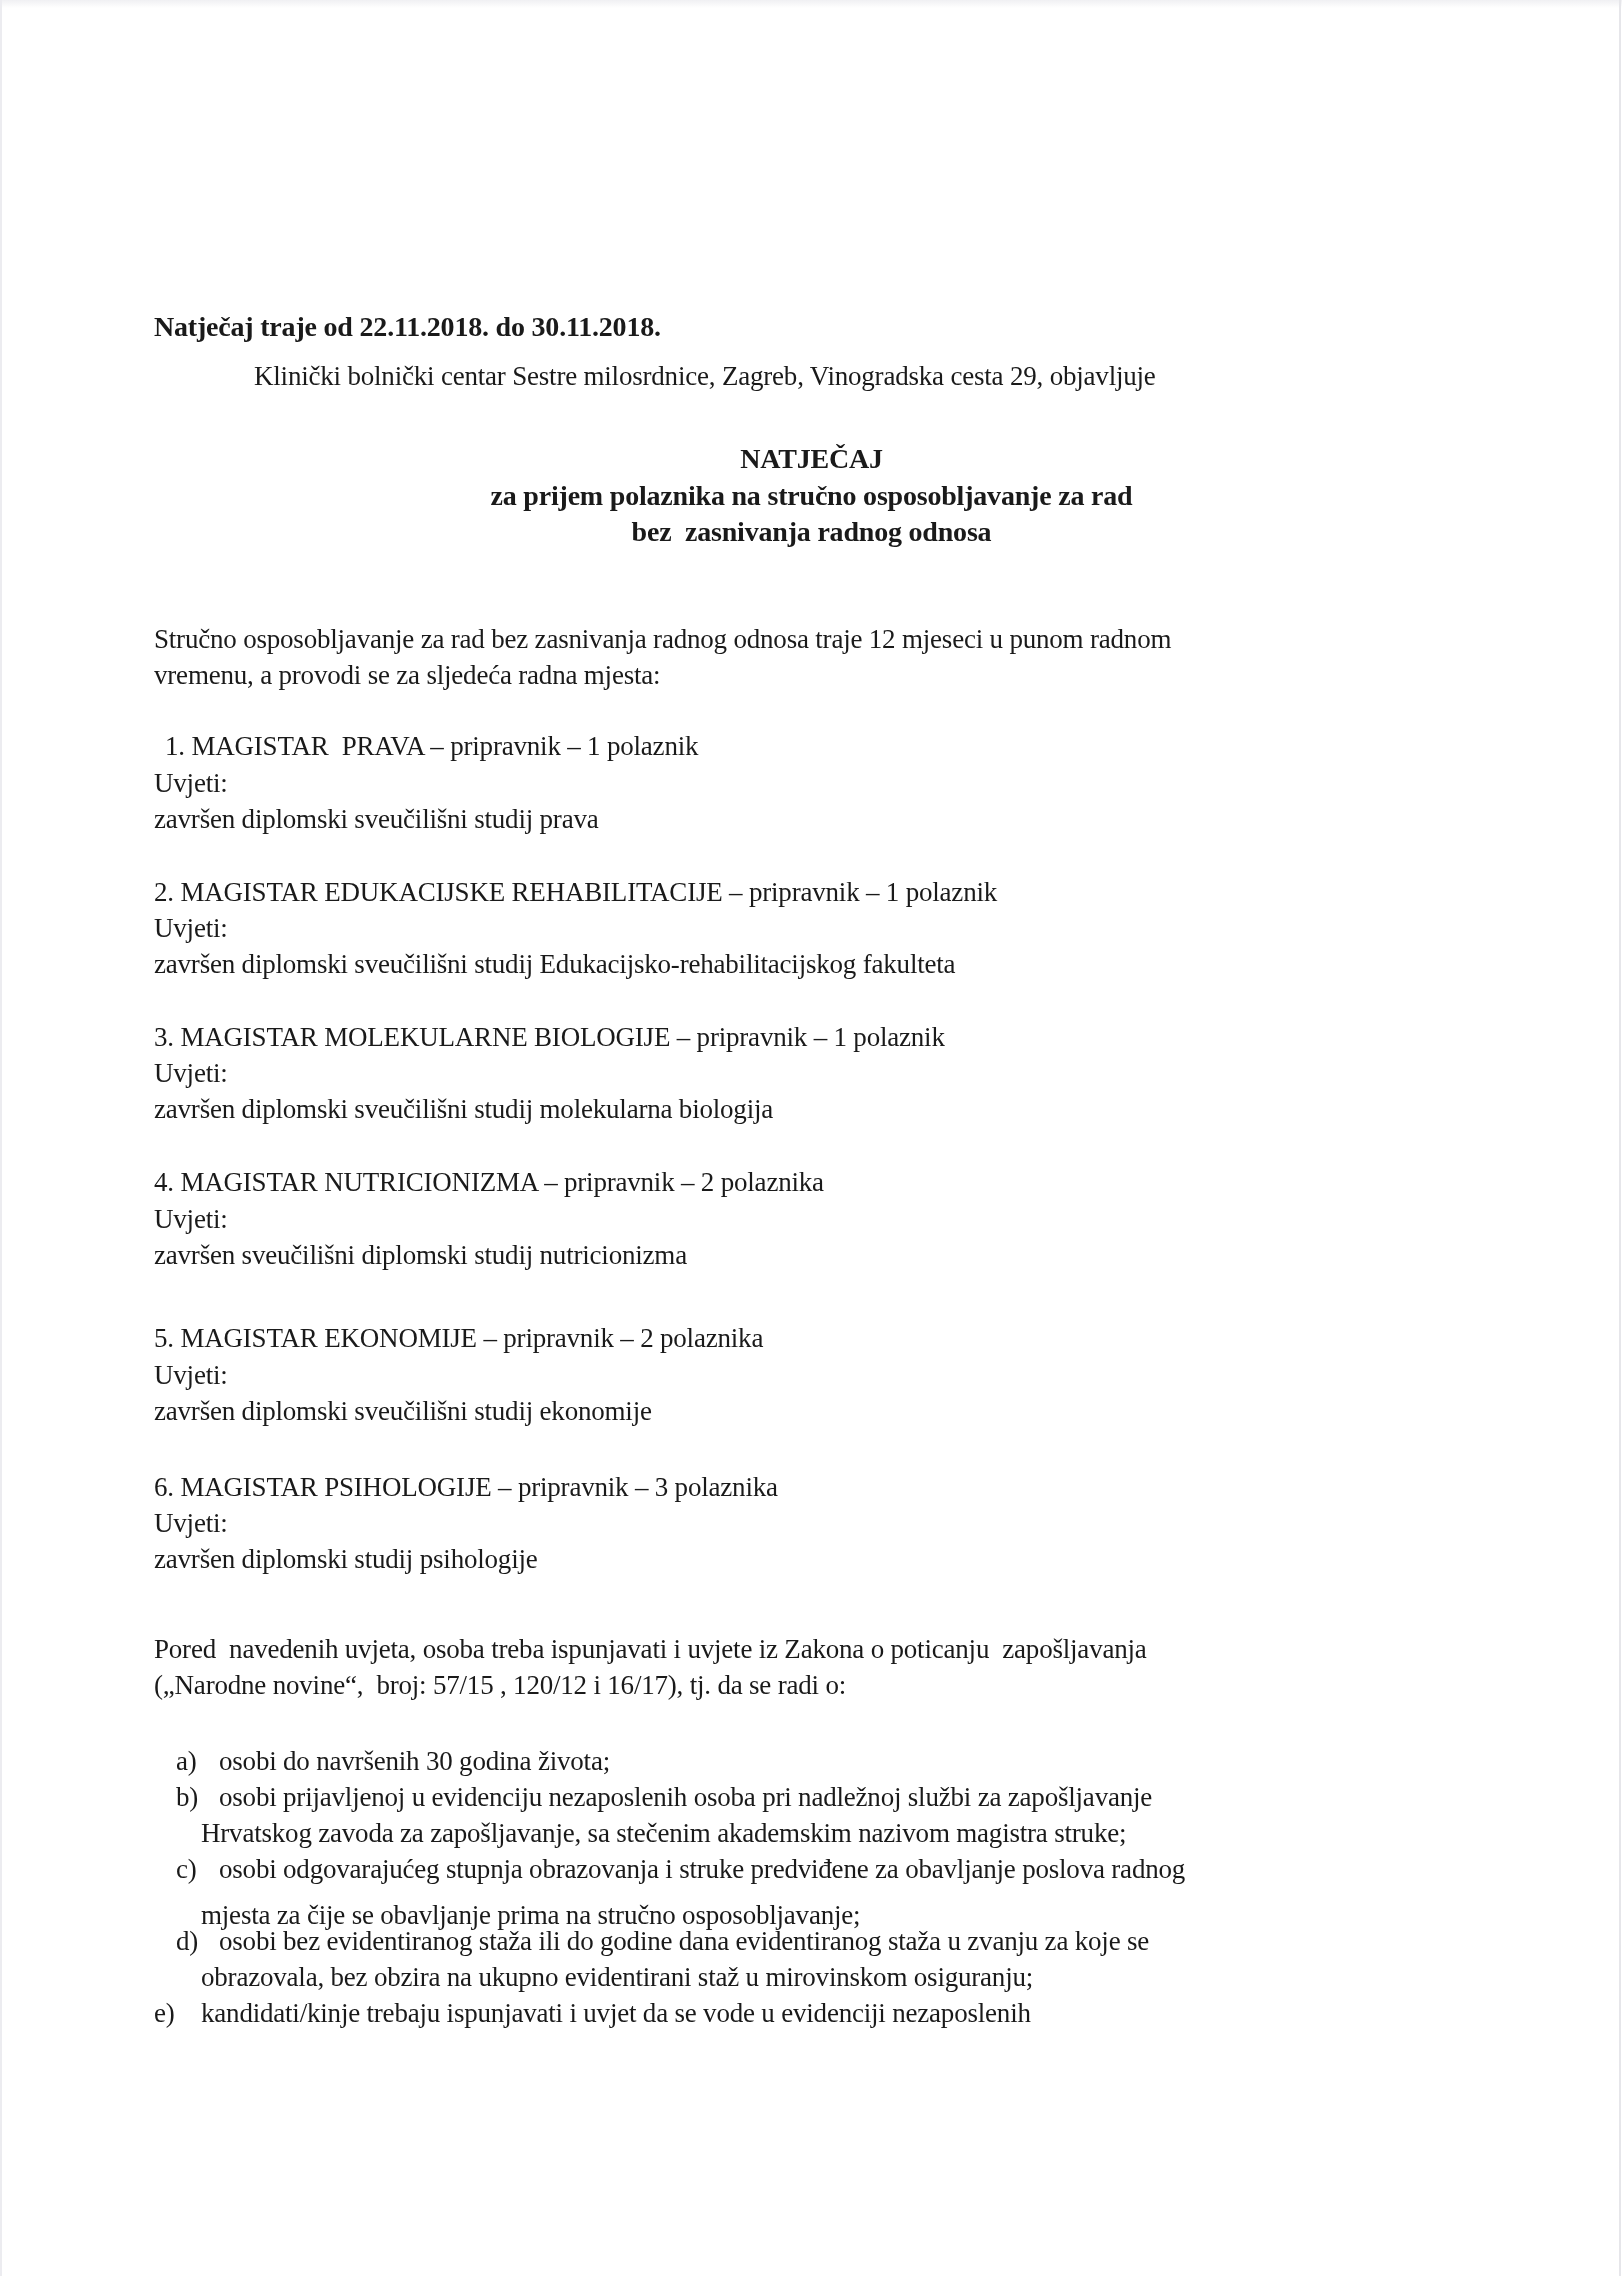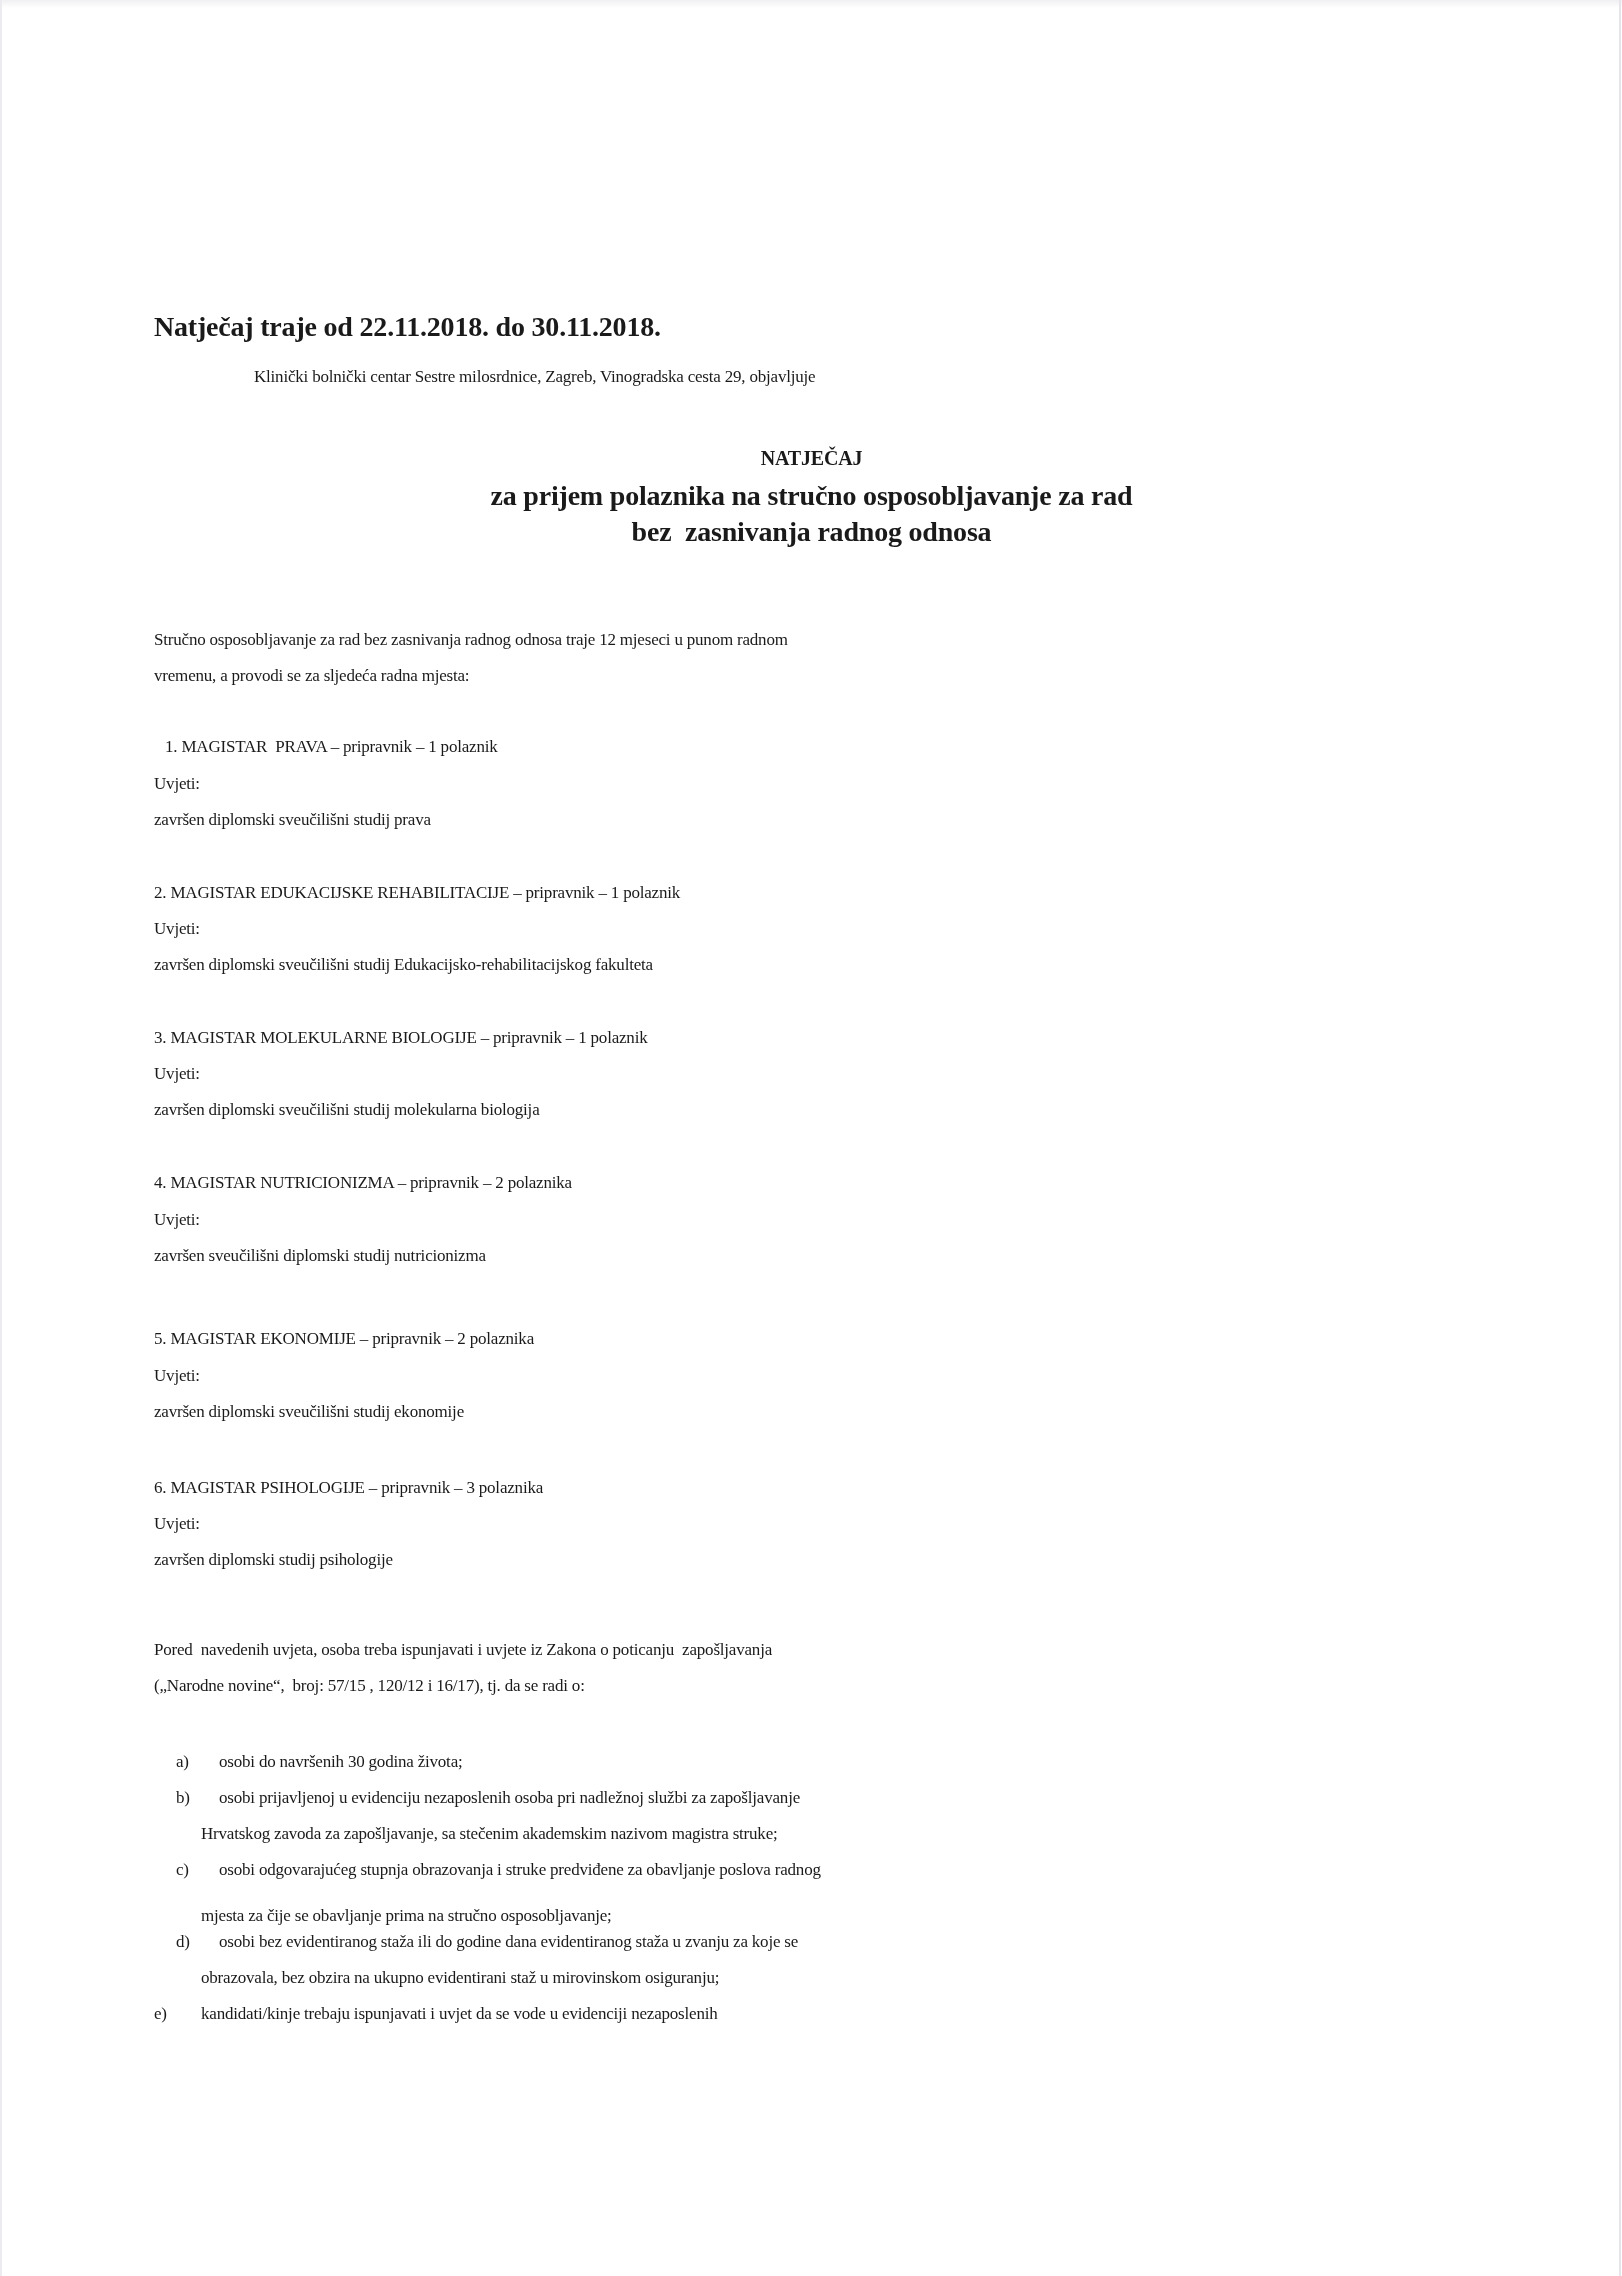--- a/index.html
+++ b/index.html
@@ -25,31 +25,31 @@
     position: absolute; left: 0; top: 0; width: 2px; height: 2276px;
     background: #ececf0;
   }
   .edge-right {
     position: absolute; right: 2px; top: 0; width: 2px; height: 2276px;
     background: #e6e6ea;
   }
   .line {
     position: absolute;
     white-space: pre;
-    font-size: 17px;
+    font-size: 27px;
     line-height: 35px;
     letter-spacing: -0.2px;
   }
   .bold { font-weight: bold; }
   .center {
     left: 0;
     width: 1623px;
     text-align: center;
   }
-  .title-main { font-size: 20px; }
+  .title-main { font-size: 28px; }
   .subtitle { font-size: 28px; }
 </style>
 </head>
 <body>
 
 <div class="scan-top"></div>
 <div class="edge-left"></div>
 <div class="edge-right"></div>
 
 <div>

